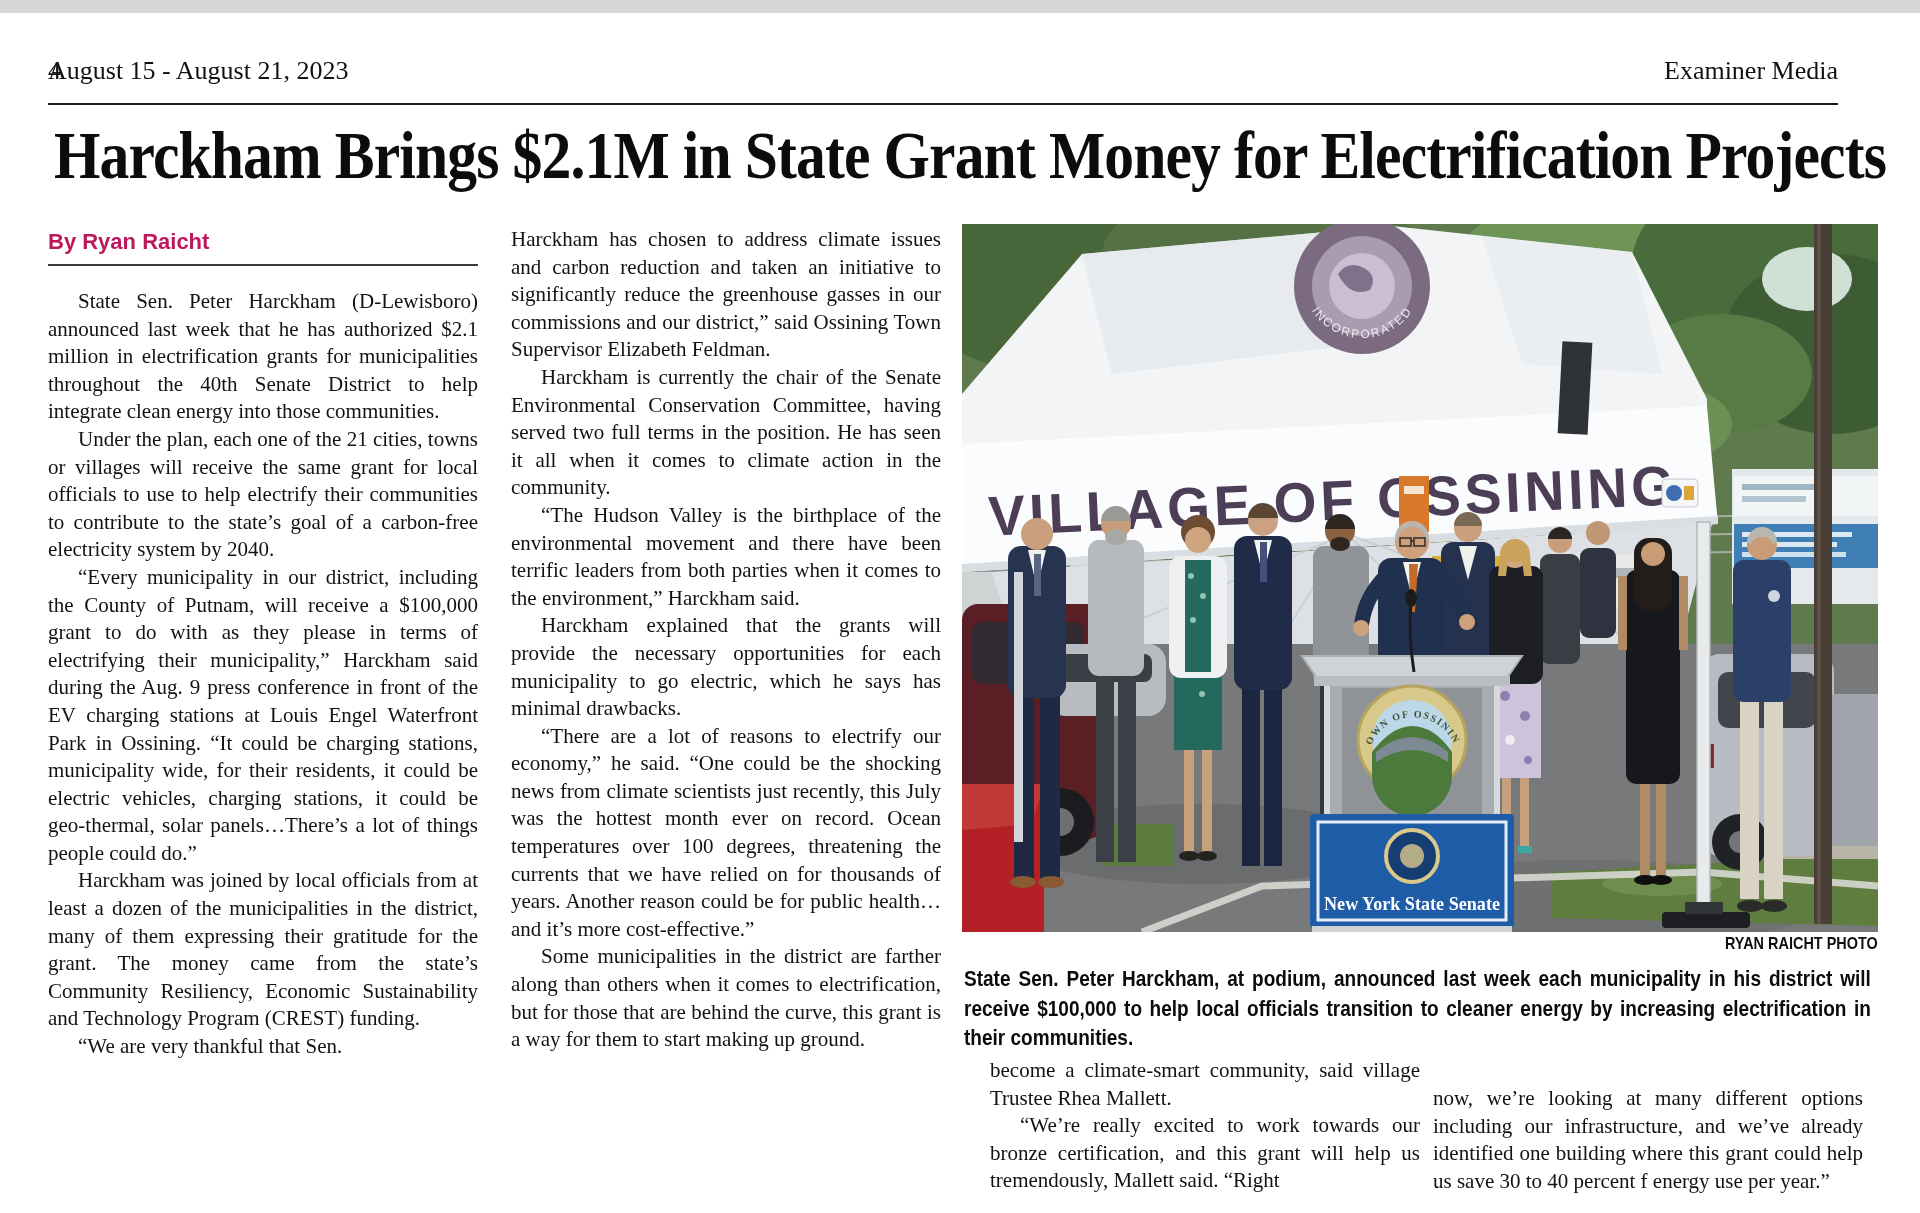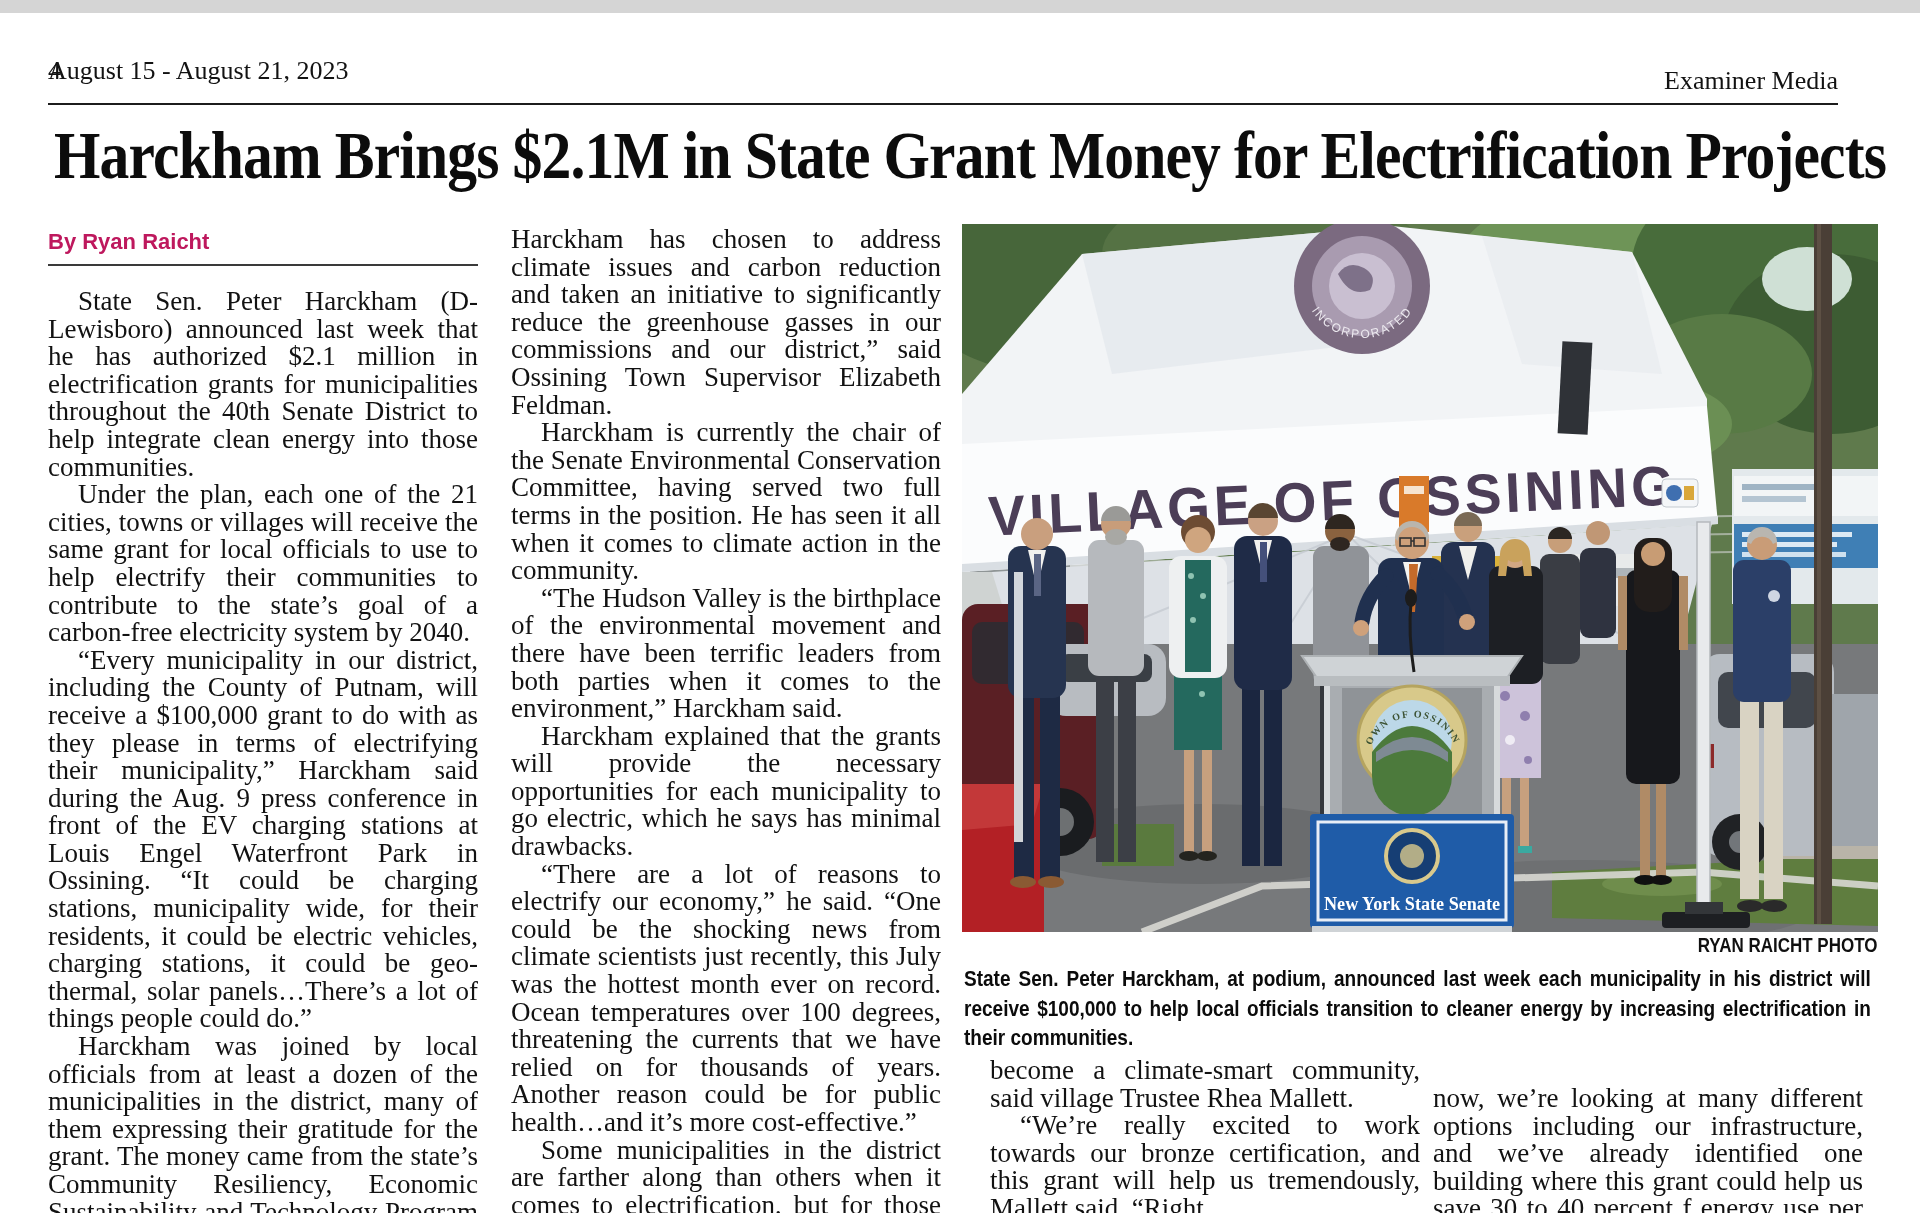--- a/index.html
+++ b/index.html
@@ -2,39 +2,39 @@
 <html><head>
 <meta charset="utf-8">
 <style>
   html,body{margin:0;padding:0;background:#fff;}
   .page{position:relative;width:1920px;height:1213px;background:#ffffff;overflow:hidden;
         font-family:"Liberation Serif",serif;color:#121212;}
   .topstrip{position:absolute;left:0;top:0;width:1920px;height:13px;background:#d5d5d5;}
   .folio{position:absolute;top:56px;left:48px;right:82px;height:36px;font-size:26px;}
   .folio .num{position:absolute;left:0;top:0;}
   .folio .date{position:absolute;left:0;right:0;top:0;text-align:left;}
-  .folio .pub{position:absolute;right:0;top:10px;}
+  .folio .pub{position:absolute;right:0;top:0;}
   .folio-rule{position:absolute;left:48px;top:103px;width:1790px;border-top:2px solid #1c1c1c;}
   .headline{position:absolute;left:46px;top:108px;width:1832px;height:96px;}
   .headline span{display:inline-block;white-space:nowrap;font-weight:bold;font-size:68px;
         letter-spacing:-1px;transform-origin:left center;color:#0c0c0c;}
   .byline{position:absolute;left:48px;top:229px;width:430px;
         font-family:"Liberation Sans",sans-serif;font-weight:bold;font-size:22px;color:#be185d;}
   .byline-rule{position:absolute;left:48px;top:264px;width:430px;border-top:2px solid #3a3a3a;}
-  .col{position:absolute;width:430px;font-size:27px;line-height:27.6px;text-align:justify;overflow:hidden;}
+  .col{position:absolute;width:430px;font-size:21px;line-height:27.6px;text-align:justify;overflow:hidden;}
   .col p{margin:0;text-indent:30px;}
   .col p.cont{text-indent:0;}
   .col1{left:48px;top:288px;height:932px;}
   .col2{left:511px;top:226px;height:987px;}
   .col3{left:966px;top:1057px;height:156px;margin-left:24px;}
   .col4{left:1433px;top:1085px;height:156px;}
   .photo{position:absolute;left:962px;top:224px;width:916px;height:708px;margin:0;background:#9aa08f;}
   .photo svg{display:block;width:916px;height:708px;}
   .credit{position:absolute;left:962px;top:934px;width:916px;text-align:right;
-        font-family:"Liberation Sans",sans-serif;font-weight:bold;font-size:20px;color:#101010;}
+        font-family:"Liberation Sans",sans-serif;font-weight:bold;font-size:17px;color:#101010;}
   .credit span{display:inline-block;transform:scaleX(.85);transform-origin:right center;white-space:nowrap;}
   .caption{position:absolute;left:964px;top:964px;width:1072px;
         font-family:"Liberation Sans",sans-serif;font-weight:bold;font-size:22.5px;line-height:29.5px;
         transform:scaleX(.846);transform-origin:left top;text-align:justify;color:#0b0b0b;}
 </style>
 </head>
 <body>
 
 <div class="page">
 

